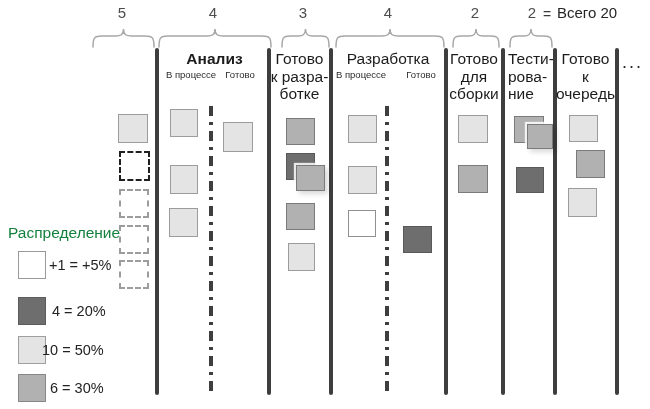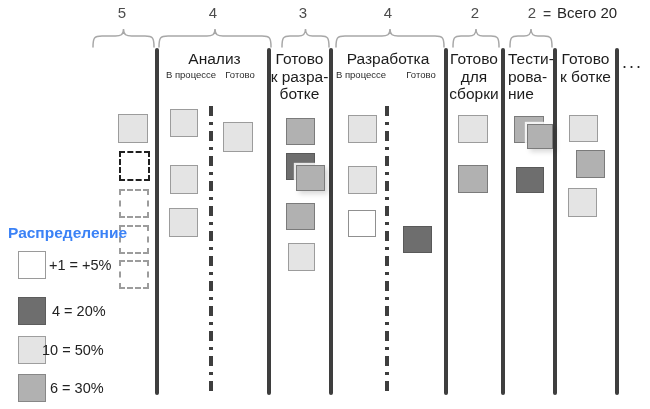--- a/index.html
+++ b/index.html
@@ -28,21 +28,21 @@
   
   .card{position:absolute;box-sizing:border-box;}
   .card.light{background:var(--light);border:1px solid #9c9c9c;}
   .card.medium{background:var(--medium);border:1px solid #7b7b7b;}
   .card.dark{background:var(--dark);border:1px solid #595959;}
   .card.white{background:var(--white);border:1px solid #909090;}
   .card.dashed-black{background:transparent;border:2.5px dashed #1f1f1f;}
   .card.dashed-gray{background:transparent;border:2.5px dashed #9c9c9c;}
   .card.stacked{box-shadow:-2px -2px 1px rgba(255,255,255,0.85), 3px 3px 5px rgba(0,0,0,0.15);}
   
-  .legend-title{position:absolute;left:8px;top:224px;font-size:15.5px;color:#3b82f6;font-weight:bold;}
+  .legend-title{position:absolute;left:8px;top:224px;font-size:15.5px;color:#15803d;}
   .legend-swatch{position:absolute;left:18px;width:28px;height:28px;box-sizing:border-box;}
   .legend-swatch.white{background:var(--white);border:1px solid #9a9a9a;}
   .legend-swatch.dark{background:var(--dark);border:1px solid #5c5c5c;}
   .legend-swatch.light{background:var(--light);border:1px solid #9e9e9e;}
   .legend-swatch.medium{background:var(--medium);border:1px solid #878787;}
   .legend-label{position:absolute;font-size:14.5px;color:#222222;white-space:nowrap;}
 </style>
 </head>
 <body>
 
@@ -83,21 +83,21 @@
   <div class="vline" style="left:501px;"></div>
   <div class="vline" style="left:553px;"></div>
   <div class="vline" style="left:615px;"></div>
 
   <div class="dashdot" style="left:209px;"></div>
   <div class="dashdot" style="left:385px;"></div>
 
   <div class="col-title" style="left:75px;width:81px;">
   </div>
 
-  <div class="col-title" style="left:161px;width:107px;">Анализ</div>
+  <div class="col-title" style="left:161px;width:107px;font-weight:bold;">Анализ</div>
   <span class="col-sub" style="left:191px;">В процессе</span>
   <span class="col-sub" style="left:240px;">Готово</span>
 
   <div class="col-title" style="left:269px;width:61px;">
     <div>Готово</div>
     <div>к разра-</div>
     <div>ботке</div>
   </div>
 
   <div class="col-title" style="left:331px;width:114px;">Разработка</div>
@@ -111,21 +111,21 @@
   </div>
 
   <div class="col-title left" style="left:508px;width:46px;">
     <div>Тести-</div>
     <div>рова-</div>
     <div>ние</div>
   </div>
 
   <div class="col-title" style="left:555px;width:61px;">
     <div>Готово</div>
-    <div>к ботке</div>
+    <div>к очередь</div>
   </div>
 
   <div class="ellipsis">...</div>
 
   <div class="abs" style="left:0;top:0;width:650px;height:409px;">
       <div class="card light" style="left: 118px; top: 114px; width: 30px; height: 29px;"></div>
       <div class="card dashed-black" style="left: 119px; top: 151px; width: 31px; height: 30px;"></div>
       <div class="card dashed-gray" style="left: 119px; top: 189px; width: 30px; height: 29px;"></div>
       <div class="card dashed-gray" style="left: 119px; top: 225px; width: 30px; height: 29px;"></div>
       <div class="card dashed-gray" style="left: 119px; top: 260px; width: 30px; height: 29px;"></div>

